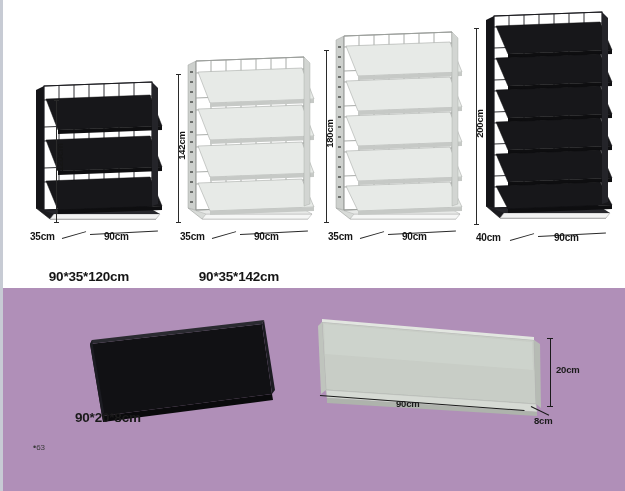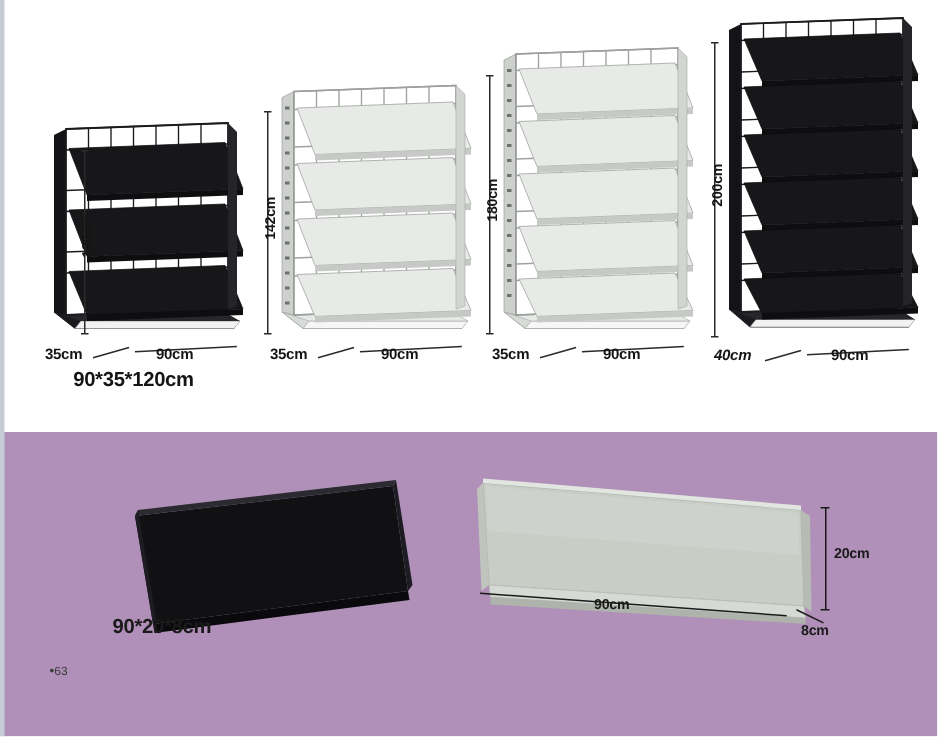--- a/index.html
+++ b/index.html
@@ -44,21 +44,21 @@
     top: 0;
     height: 288px;
   }
   .rack-art {
     position: absolute;
     left: 0;
     bottom: 58px;
   }
   .caption {
     position: absolute;
-    bottom: 28px;
+    bottom: 4px;
     width: 100%;
     text-align: center;
     font-size: 13.5px;
     font-weight: bold;
     color: #151515;
     letter-spacing: -0.2px;
     font-family: "Liberation Sans", sans-serif;
   }
 
   
@@ -286,20 +286,21 @@
 
       <div>
         <div class="dimline" style="left:52px; top:238px; width:25px; transform:rotate(-16deg);"></div>
         <div class="hdim" style="left:20px; top:231px;">35cm</div>
       </div>
       <div>
         <div class="dimline" style="left:80px; top:234px; width:68px; transform:rotate(-3deg);"></div>
         <div class="hdim" style="left:94px; top:231px;">90cm</div>
       </div>
 
+      <div class="caption">90*35*142cm</div>
     </div>
 
     <div class="rack-cell" style="left:308px; width:158px;">
       <div class="rack-art" style="left:20px; bottom:62px;">
         <svg width="140" height="200" viewBox="0 0 140 200">
           <polygon points="8,182 22,193 128,193 118,180" fill="#d8dbd8" stroke="#9b9e9b" stroke-width="0.6"></polygon>
           <polygon points="22,193 128,193 132,188 26,188" fill="#f5f6f5" stroke="#a8aaa8" stroke-width="0.5"></polygon>
           <polygon points="8,182 118,180 132,188 26,188" fill="#e7e9e7" stroke="#b0b3b0" stroke-width="0.5"></polygon>
           <polygon points="8,14 16,10 16,184 8,182" fill="#cdd0cd" stroke="#9ea19e" stroke-width="0.5"></polygon>
           <g fill="#6d706d">
@@ -441,21 +442,21 @@
 
       <div>
         <div class="vline" style="left:18px; top:28px; height:196px;"></div>
         <div class="vcap" style="left:16px; top:28px;"></div>
         <div class="vcap" style="left:16px; top:224px;"></div>
         <div class="vdim" style="left:-3px; top:118px; width:48px; text-align:center;">200cm</div>
       </div>
 
       <div>
         <div class="dimline" style="left:52px; top:240px; width:25px; transform:rotate(-16deg);"></div>
-        <div class="hdim" style="left:18px; top:232px;font-style:italic;">40cm</div>
+        <div class="hdim" style="left:18px; top:232px;">40cm</div>
       </div>
       <div>
         <div class="dimline" style="left:80px; top:236px; width:68px; transform:rotate(-3deg);"></div>
         <div class="hdim" style="left:96px; top:232px;">90cm</div>
       </div>
 
     </div>
 
   </div>
 

